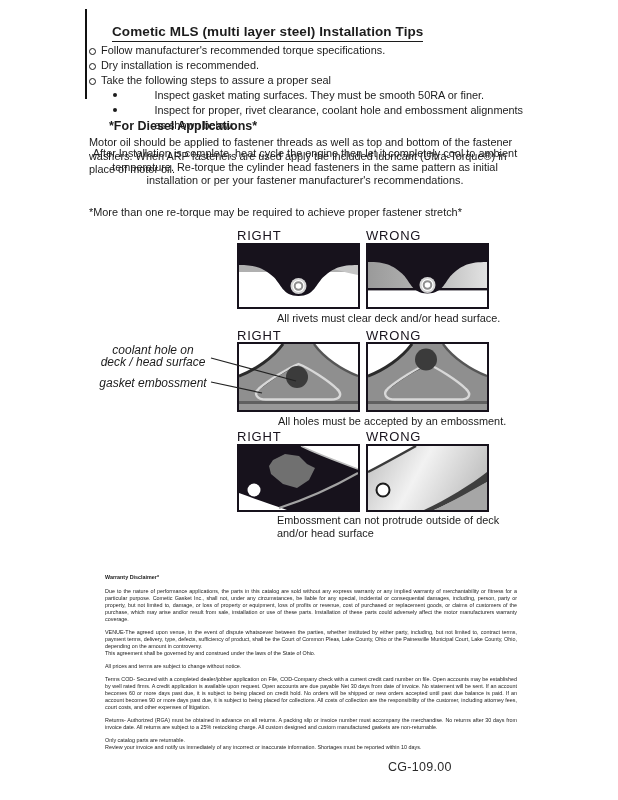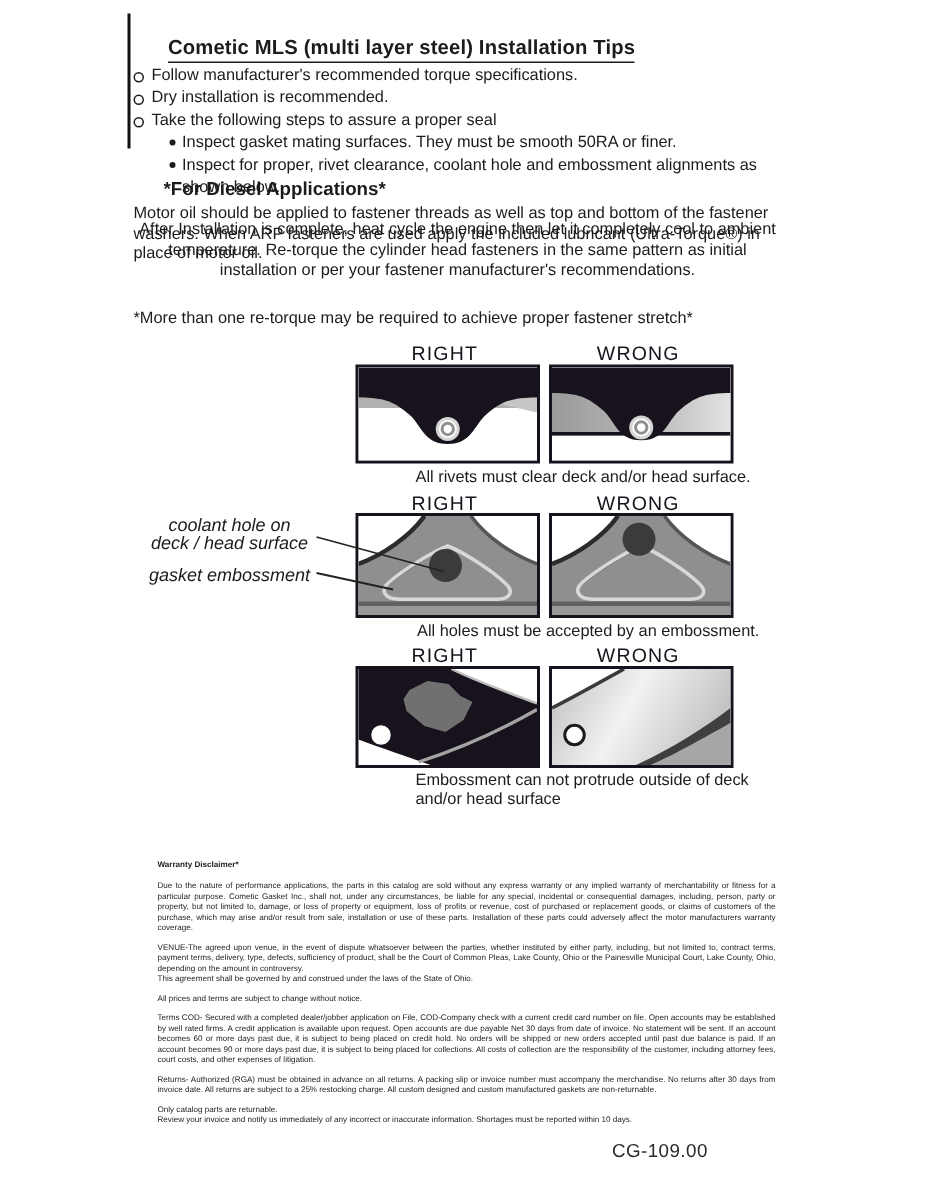--- a/index.html
+++ b/index.html
@@ -12,33 +12,33 @@
   
   #title{
     left:112px;top:24px;font-size:13.5px;font-weight:bold;
     border-bottom:1.6px solid #1c1c1c;padding-bottom:2px;letter-spacing:0.1px;
   }
   #left-rule{left:85px;top:9px;width:2px;height:90px;background:#111;}
 
   
   #tips{left:89px;top:43px;font-size:10.9px;}
   .tip-row{display:flex;align-items:flex-start;height:15px;line-height:15px;}
-  .tip-row.sub{padding-left:24px;}
+  .tip-row.sub{padding-left:24px;gap:33px;}
   .b-open{width:5px;height:5px;border:1.1px solid #1c1c1c;border-radius:50%;margin:4.5px 5px 0 0;flex:none;}
   .b-fill{width:4.4px;height:4.4px;background:#1c1c1c;border-radius:50%;margin:5px 4px 0 0;flex:none;}
 
   
   #diesel-heading{left:89px;top:119px;font-size:12.5px;font-weight:bold;margin-left:20px;}
   .para{left:89px;width:432px;font-size:10.9px;line-height:13.6px;}
   #diesel-p1{top:136px;}
   #diesel-p2{top:147px;text-align:center;}
   #diesel-note{top:206px;}
 
   
-  .dlabel{width:119px;text-align:center;font-size:13px;letter-spacing:0.8px;color:#17121c;}
+  .dlabel{width:119px;font-size:13px;letter-spacing:0.8px;color:#17121c;}
   .dbox{width:119px;border:2px solid #17121c;background:#fff;line-height:0;}
   .dbox svg{display:block;}
   .dcaption{font-size:10.9px;line-height:13px;margin-left:40px;}
   .col1{left:237px;} .col2{left:366px;}
 
   #r1-label-right,#r1-label-wrong{top:228px;}
   #r1-box-right,#r1-box-wrong{top:243px;height:62px;}
   #r1-caption{left:237px;top:312px;}
 
   #r2-label-right,#r2-label-wrong{top:328px;}
@@ -53,21 +53,21 @@
   #r3-box-right,#r3-box-wrong{top:444px;height:64px;}
   #r3-caption{left:237px;top:514px;width:260px;}
 
   
   #disclaimer{left:105px;top:574px;width:412px;font-size:5.4px;line-height:7px;text-align:justify;color:#222;}
   #disclaimer .dh{font-weight:bold;margin-bottom:7px;}
   #disclaimer .dp{margin-top:6px;}
   #disclaimer .dp.first{margin-top:0;}
   #disclaimer .dp.nogap{margin-top:0;}
 
-  #footer-code{left:408px;top:760px;font-size:12.5px;color:#2a2a2a;letter-spacing:0.3px;}
+  #footer-code{left:388px;top:760px;font-size:12.5px;color:#2a2a2a;letter-spacing:0.3px;}
 </style>
 </head>
 <body>
 
 <div id="page">
 
   <div id="left-rule" class="abs"></div>
 
   <div id="title" class="abs">Cometic MLS (multi layer steel) Installation Tips</div>
 

